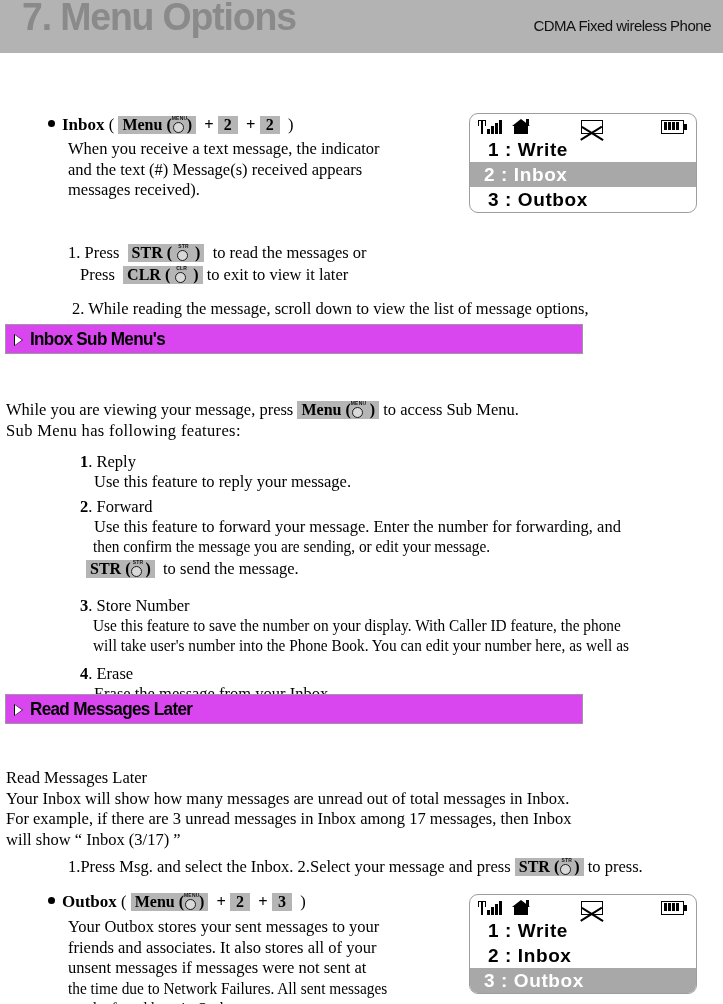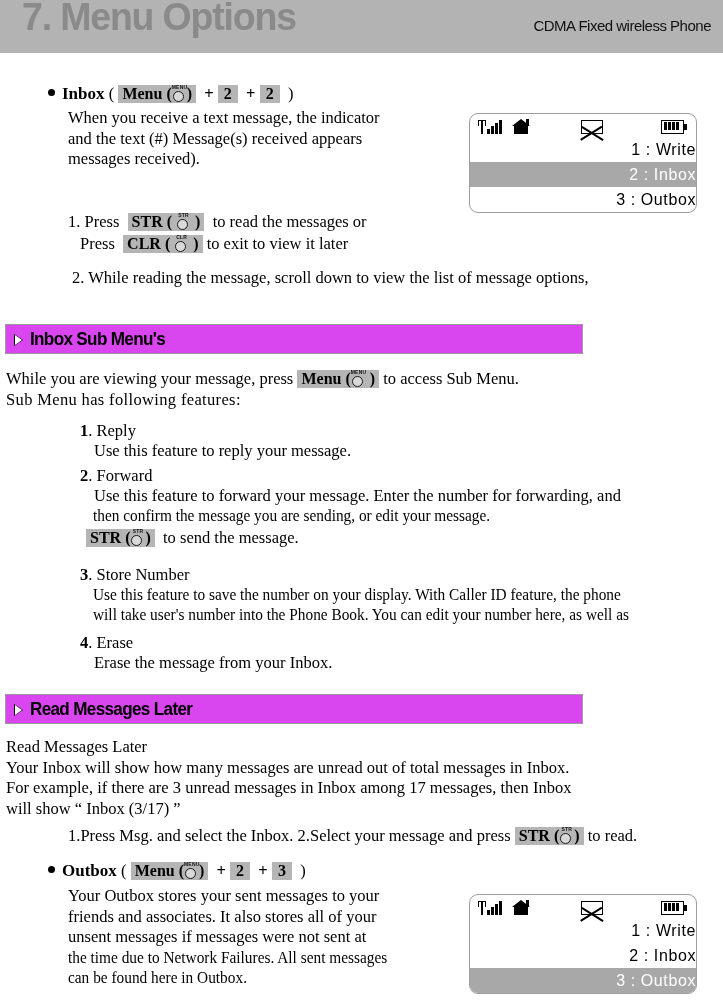--- a/index.html
+++ b/index.html
@@ -213,33 +213,32 @@
   }
   .bat .tip { position: absolute; right: 0px; top: 4px; width: 3px; height: 6px; background:#000; }
   .bat .c { position: absolute; top: 2.4px; width: 2.6px; height: 7.5px; background:#000; }
 
   .phone .row {
     position: absolute;
     left: 0;
     width: 100%;
     height: 25px;
     font-family: "Liberation Sans", sans-serif;
-    font-weight: normal;
-    font-size: 16px;
+    font-weight: bold;
+    font-size: 19px;
     letter-spacing: 0.6px;
     line-height: 25px;
     padding-left: 18px;
     box-sizing: border-box;
     color: #000;
-    text-align: right;
   }
   .phone .row.sel { background: #a8a8a8; color: #ffffff; padding-left: 14px; }
 
   
-  .abs { position: absolute; }
+  .abs { position: absolute; margin-top: 31px; }
   .nowrap { white-space: nowrap; }
   .bold { font-weight: bold; }
   .lh { line-height: 20.5px; }
   .cond { transform: scaleX(0.93); transform-origin: left top; }
 </style>
 </head>
 <body>
 
 <div class="header-band">
   <div class="header-title">7. Menu Options</div>
@@ -349,21 +348,21 @@
 
 <div class="abs body-txt lh" style="left:6px; top:737px;">
   <div class="nowrap">Read Messages Later</div>
   <div class="nowrap">Your Inbox will show how many messages are unread out of total messages in Inbox.</div>
   <div class="nowrap">For example, if there are 3 unread messages in Inbox among 17 messages, then Inbox</div>
   <div class="nowrap">will show “ Inbox (3/17) ”</div>
 </div>
 
 <div class="abs body-txt" style="left:68px; top:826px;">
   <div class="nowrap">
-    <span>1.Press Msg. and select the Inbox. 2.Select your message and press</span><span>&nbsp;</span><span class="chip"><span class="chip-lbl">STR</span><span class="chip-lbl">&nbsp;(</span><span class="keyglyph"><span class="micro">STR</span><span class="ring"></span></span><span class="chip-lbl">)</span></span><span>&nbsp;</span><span>to read.</span>
+    <span>1.Press Msg. and select the Inbox. 2.Select your message and press</span><span>&nbsp;</span><span class="chip"><span class="chip-lbl">STR</span><span class="chip-lbl">&nbsp;(</span><span class="keyglyph"><span class="micro">STR</span><span class="ring"></span></span><span class="chip-lbl">)</span></span><span>&nbsp;</span><span>to press.</span>
   </div>
 </div>
 
 <div class="abs body-txt" style="left:48px; top:861px;">
   <span class="dot-bullet"></span><span class="bold" style="font-size:17px">Outbox</span><span class="bold" style="font-size:17px">&nbsp;</span><span>(</span><span>&nbsp;</span><span class="chip"><span class="chip-lbl">Menu</span><span class="chip-lbl">&nbsp;(</span><span class="keyglyph"><span class="micro">MENU</span><span class="ring"></span></span><span class="chip-lbl">)</span></span><span>&nbsp;&nbsp;</span><span class="bold">+</span><span>&nbsp;</span><span class="chip-num">2</span><span>&nbsp;&nbsp;</span><span class="bold">+</span><span>&nbsp;</span><span class="chip-num">3</span><span>&nbsp;&nbsp;</span><span>)</span>
 </div>
 
 <div class="abs body-txt lh" style="left:68px; top:886px;">
   <div class="nowrap">Your Outbox stores your sent messages to your</div>
   <div class="nowrap">friends and associates. It also stores all of your</div>

